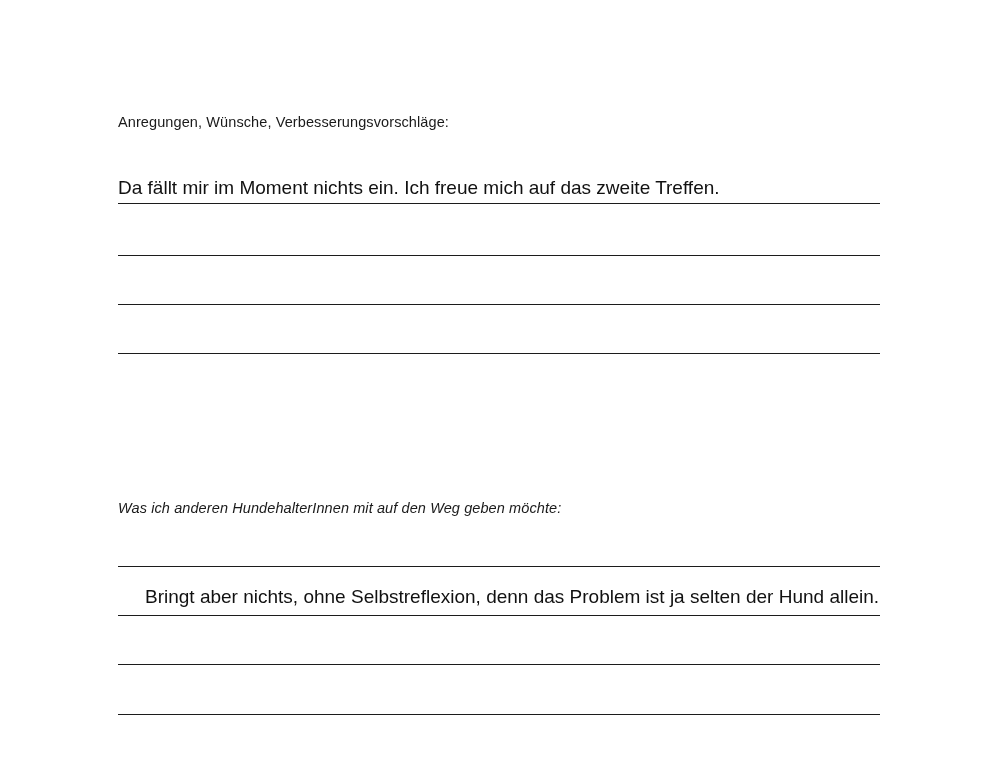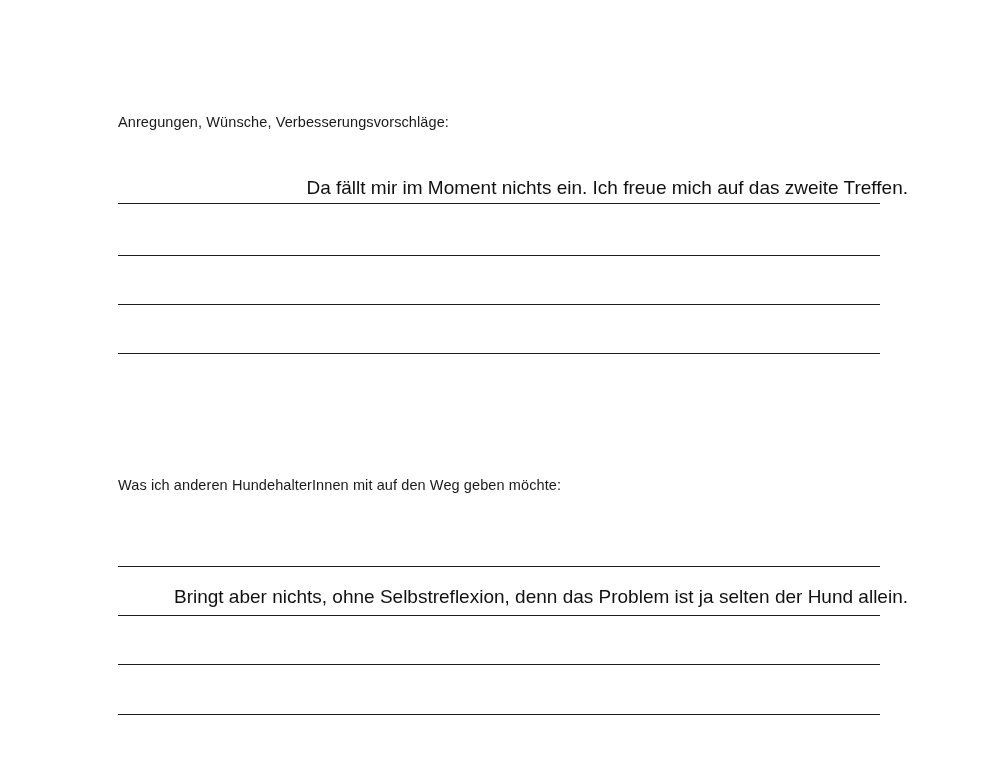--- a/index.html
+++ b/index.html
@@ -27,60 +27,59 @@
   .prompt {
     position: absolute;
     left: 118px;
     font-family: "Liberation Sans", sans-serif;
     font-size: 14.5px;
     letter-spacing: 0.1px;
     color: #1a1a1a;
     white-space: nowrap;
   }
   #prompt-1 { top: 114px; }
-  #prompt-2 { top: 477px; }
+  #prompt-2 { top: 500px; font-style: italic; }
 
   
   .line {
     position: absolute;
     left: 118px;
     width: 762px;
     height: 0;
     border-bottom: 1.6px solid #1c1c1c;
   }
 
   
   .answer {
     position: absolute;
     left: 118px;
     width: 790px;
     font-family: "Liberation Sans", sans-serif;
     font-size: 19px;
     line-height: 1;
     color: #111111;
     white-space: nowrap;
-    text-align: right;
   }
 
   
   #line-1-1 { top: 203px; }
   #line-1-2 { top: 255px; }
   #line-1-3 { top: 304px; }
   #line-1-4 { top: 353px; }
 
   
   #line-2-1 { top: 566px; }
   #line-2-2 { top: 615px; }
   #line-2-3 { top: 664px; }
   #line-2-4 { top: 714px; }
 
   
   #answer-1-1 { top: 178px; }
   #answer-2-1 { top: 540px; left: 122px; }
-  #answer-2-2 { top: 587px; }
+  #answer-2-2 { top: 587px; margin-left: 27px; }
 </style>
 </head>
 <body>
 
 <div class="page">
 
   <div class="prompt" id="prompt-1">Anregungen, Wünsche, Verbesserungsvorschläge:</div>
 
   <div class="answer" id="answer-1-1">Da fällt mir im Moment nichts ein. Ich freue mich auf das zweite Treffen.</div>
 

